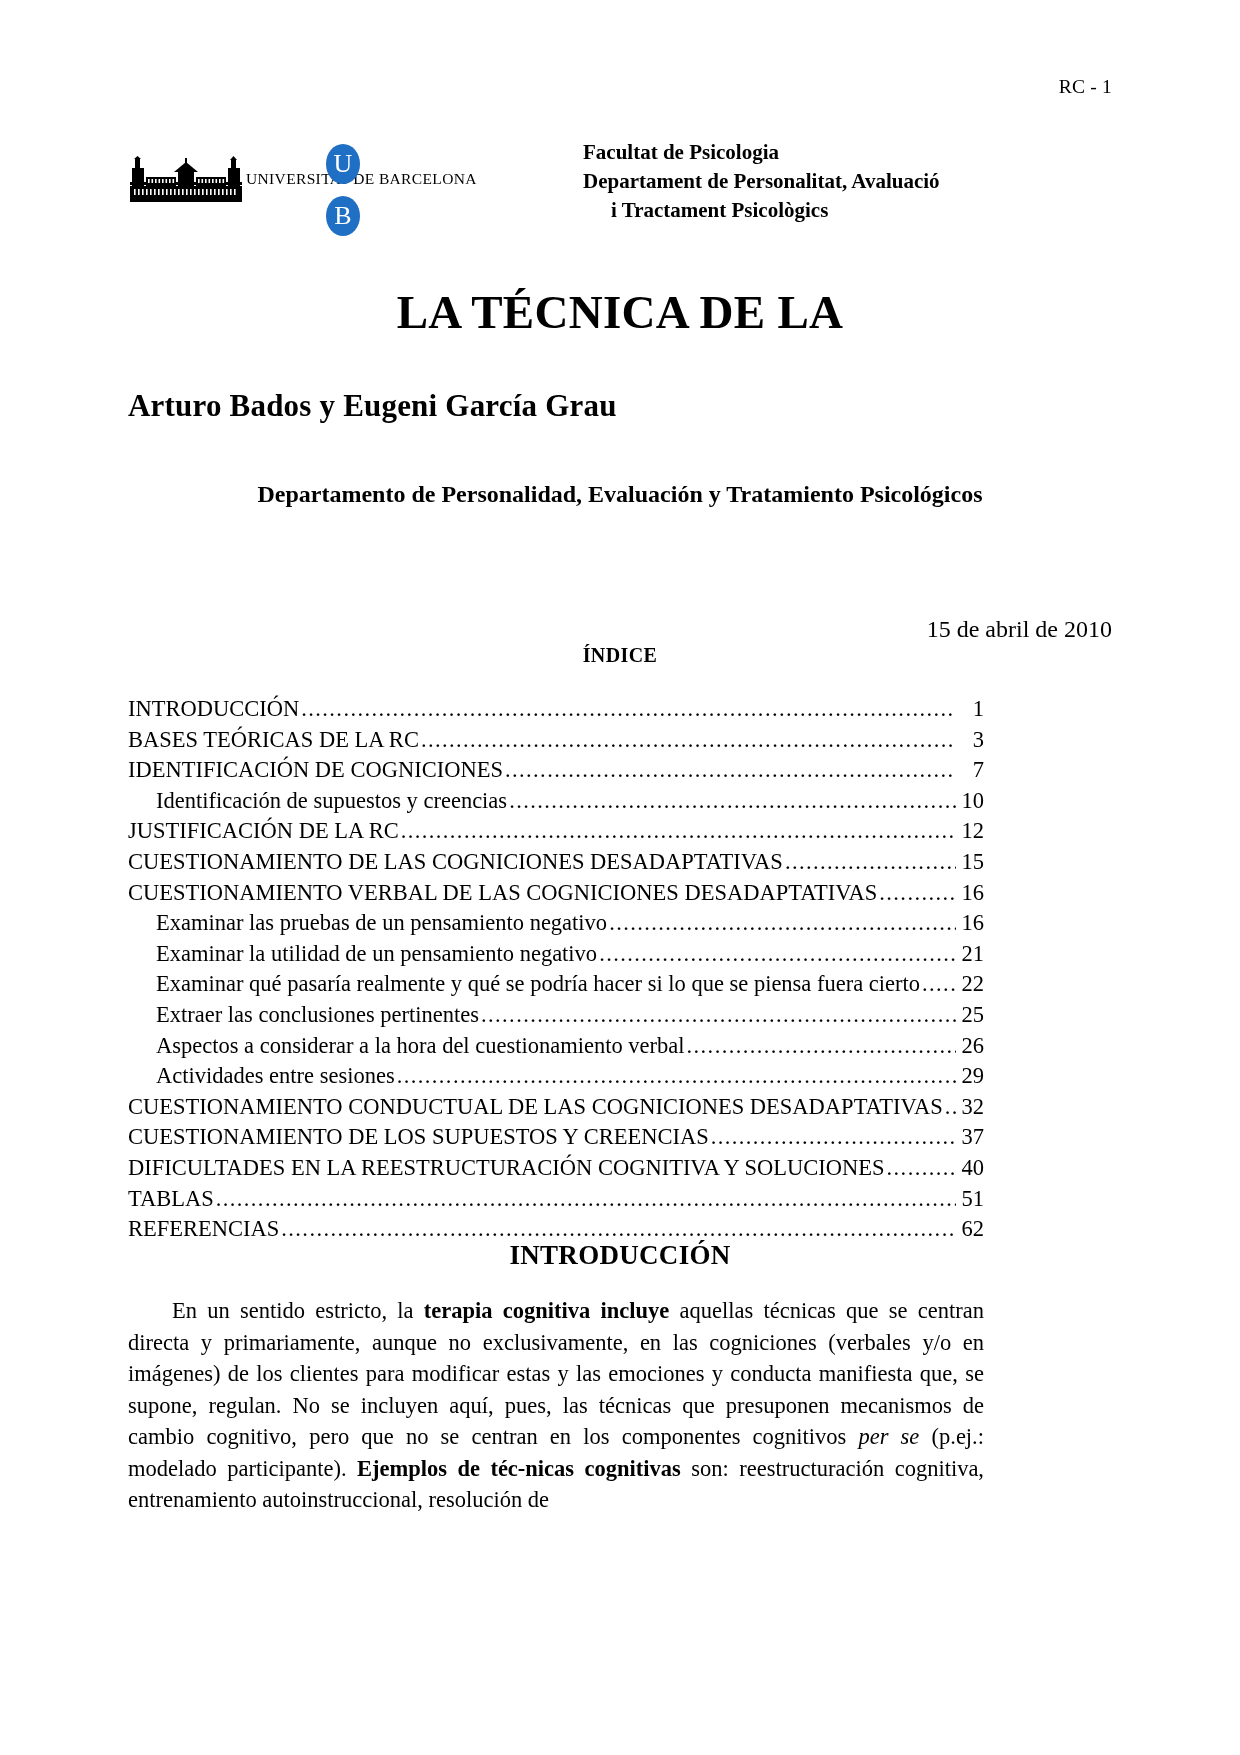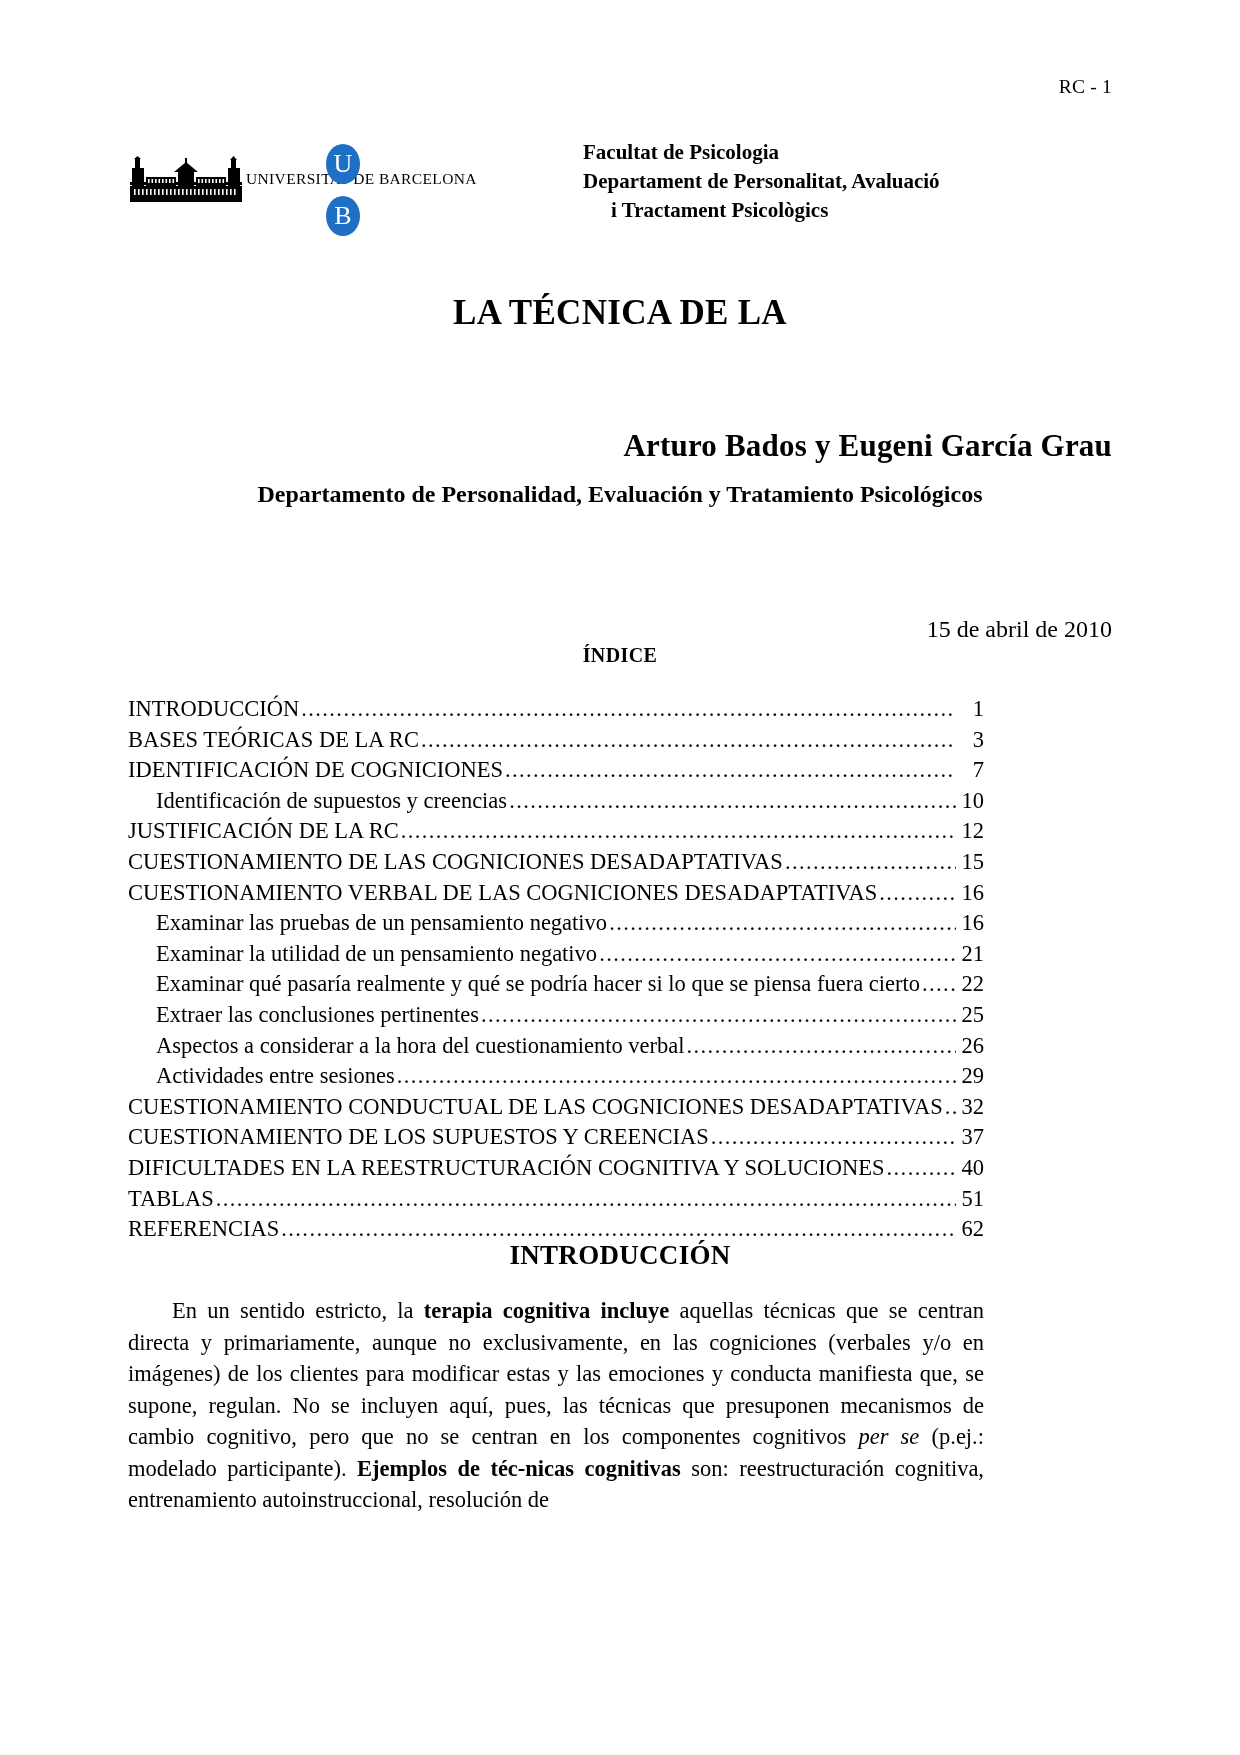--- a/index.html
+++ b/index.html
@@ -98,31 +98,31 @@
   .faculty-block .line2 { text-align: left; }
   .faculty-block .line3 { text-align: left; padding-left: 28px; }
 
   
   .title {
     position: absolute;
     top: 286px;
     left: 128px;
     right: 128px;
     text-align: center;
-    font-size: 35px;
+    font-size: 47px;
     line-height: 53px;
     font-weight: bold;
     letter-spacing: 0.3px;
   }
   .authors {
     position: absolute;
-    top: 428px;
-    left: 128px;
-    right: 128px;
-    text-align: right;
+    top: 388px;
+    left: 128px;
+    right: 128px;
+    text-align: left;
     font-size: 31px;
     font-weight: bold;
     letter-spacing: 0.2px;
   }
   .affiliation {
     position: absolute;
     top: 478px;
     left: 128px;
     right: 128px;
     text-align: center;

